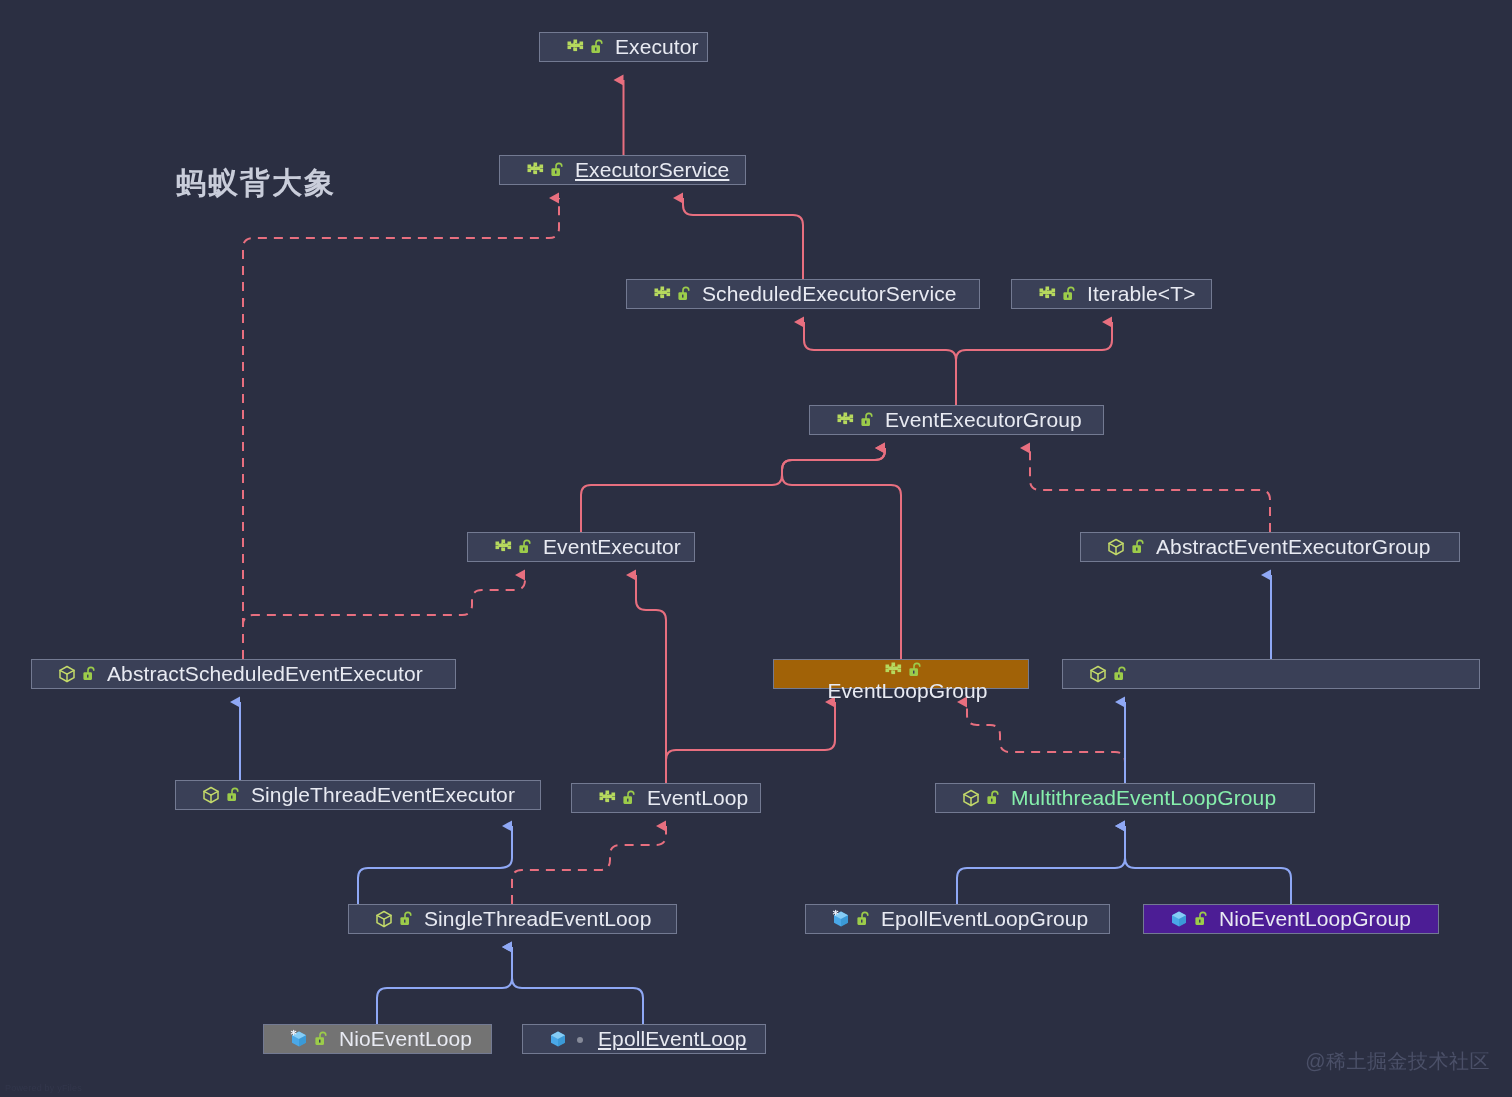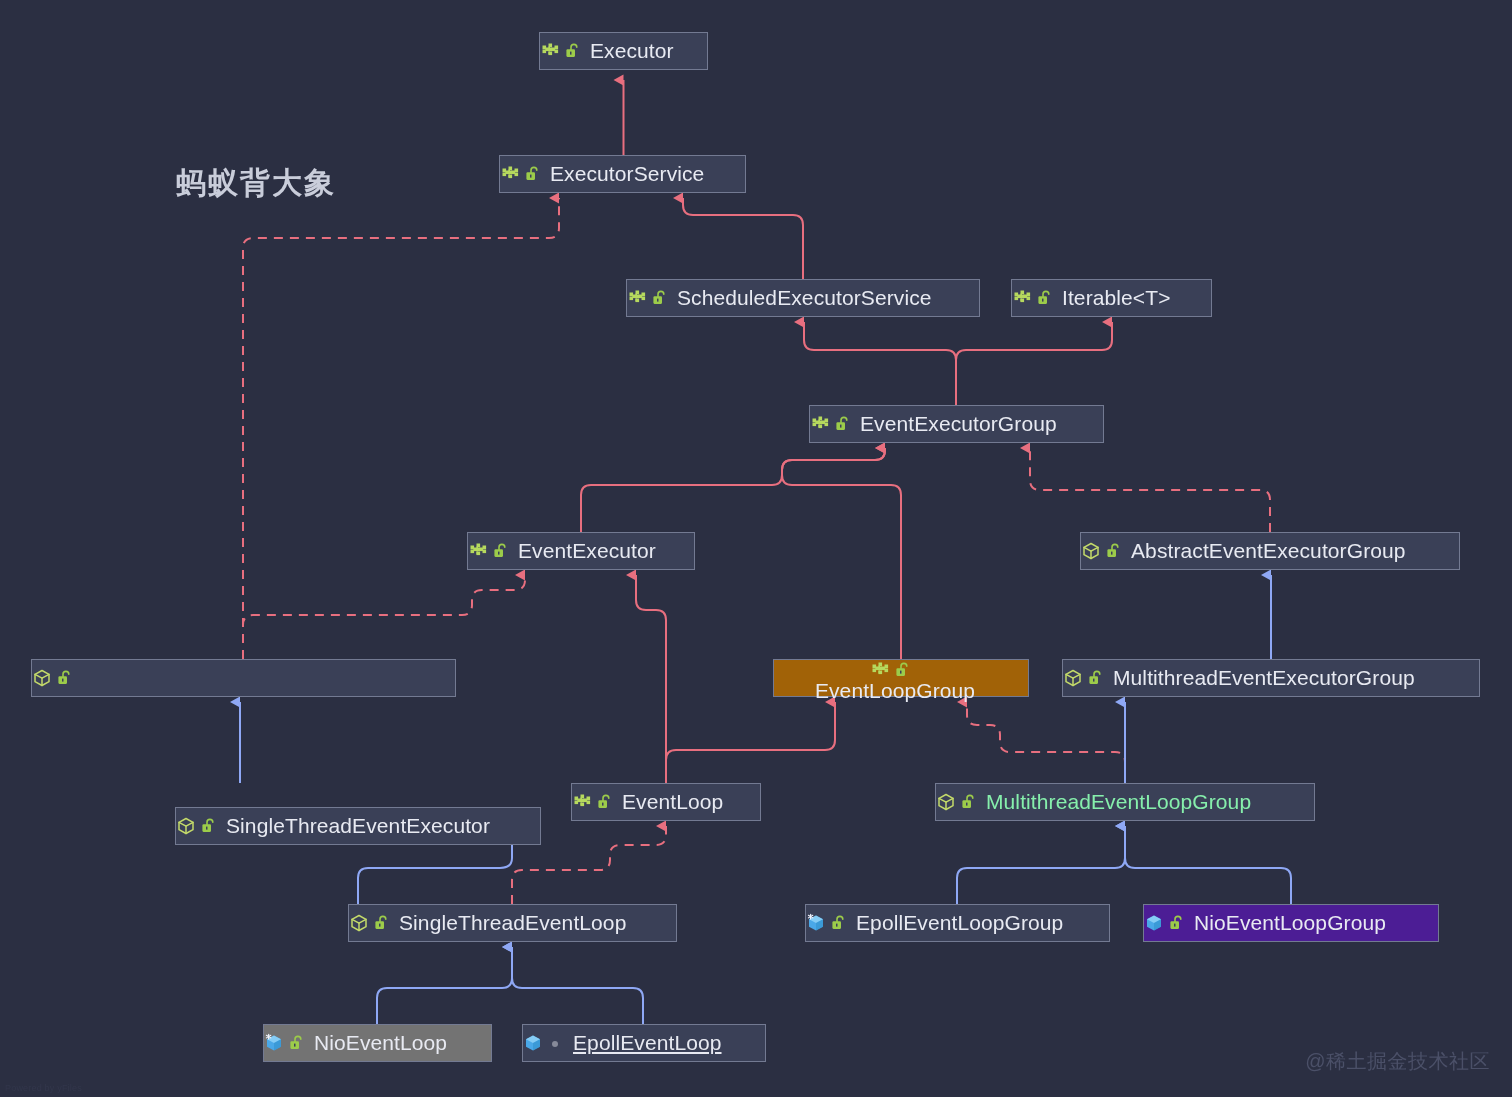--- a/index.html
+++ b/index.html
@@ -21,22 +21,22 @@
     left: 0; top: 0;
     width: 1512px;
     height: 1097px;
     pointer-events: none;
   }
   .node {
     position: absolute;
     box-sizing: border-box;
     display: flex;
     align-items: center;
-    height: 38px;
-    padding: 0 12px 0 0;
+    height: 30px;
+    padding: 0 12px 0 25px;
     background: #3a4057;
     border: 1px solid #737a92;
     color: #e8eaf2;
     font-size: 21px;
     letter-spacing: 0.1px;
     white-space: nowrap;
     z-index: 5;
   }
   .node .icons {
     display: flex;
@@ -140,21 +140,21 @@
             <rect x="8.4" y="10.5" width="1.6" height="3" fill="#b6d95e"></rect>
           </svg>
           <svg width="15" height="16" viewBox="0 0 15 16" class="ico">
             <path d="M 6 6.5 L 6 4.3 A 2.9 2.9 0 0 1 11.8 4.3" fill="none" stroke="#9ccc4a" stroke-width="1.6" stroke-linecap="round"></path>
             <rect x="1.4" y="6.3" width="8.6" height="7.6" rx="1.1" fill="#9ccc4a"></rect>
             <rect x="5" y="8.6" width="1.5" height="3" fill="#3a4057"></rect>
           </svg>
         </span>
         <span class="label">Executor</span>
       </div>
-      <div class="node" style="left: 499px; top: 155px; width: 247px; background: rgb(58, 64, 87); border-color: rgb(115, 122, 146); color: rgb(232, 234, 242);">
+      <div class="node" style="left: 499px; top: 155px; width: 247px; background: rgb(58, 64, 87); border-color: rgb(115, 122, 146); color: rgb(232, 234, 242); text-decoration: underline;">
         <span class="icons">
           <svg width="20" height="20" viewBox="0 0 20 20" class="ico">
             <rect x="2.5" y="4.5" width="3.6" height="3.6" fill="#b6d95e"></rect>
             <rect x="2.5" y="8.5" width="3.6" height="3.6" fill="#b6d95e"></rect>
             <rect x="5.5" y="6.5" width="3.6" height="3.6" fill="#b6d95e"></rect>
             <rect x="8.5" y="2.5" width="3.6" height="3.6" fill="#b6d95e"></rect>
             <rect x="8.5" y="6.5" width="3.6" height="3.6" fill="#b6d95e"></rect>
             <rect x="8.5" y="10.5" width="3.6" height="3.6" fill="#b6d95e"></rect>
             <rect x="11.5" y="6.5" width="3.6" height="3.6" fill="#b6d95e"></rect>
             <rect x="14.5" y="4.5" width="3.6" height="3.6" fill="#b6d95e"></rect>
@@ -297,20 +297,21 @@
               <path d="M 3 6.3 L 10 10.1 L 17 6.3"></path>
               <path d="M 10 10.1 L 10 17.5"></path>
             </g>
           </svg>
           <svg width="15" height="16" viewBox="0 0 15 16" class="ico">
             <path d="M 6 6.5 L 6 4.3 A 2.9 2.9 0 0 1 11.8 4.3" fill="none" stroke="#9ccc4a" stroke-width="1.6" stroke-linecap="round"></path>
             <rect x="1.4" y="6.3" width="8.6" height="7.6" rx="1.1" fill="#9ccc4a"></rect>
             <rect x="5" y="8.6" width="1.5" height="3" fill="#3a4057"></rect>
           </svg>
         </span>
+        <span class="label">AbstractScheduledEventExecutor</span>
       </div>
       <div class="node" style="left: 773px; top: 659px; width: 256px; background: #a16207; border-color: rgb(115, 122, 146); color: rgb(232, 234, 242); flex-direction: column;">
         <span class="icons">
           <svg width="20" height="20" viewBox="0 0 20 20" class="ico">
             <rect x="2.5" y="4.5" width="3.6" height="3.6" fill="#b6d95e"></rect>
             <rect x="2.5" y="8.5" width="3.6" height="3.6" fill="#b6d95e"></rect>
             <rect x="5.5" y="6.5" width="3.6" height="3.6" fill="#b6d95e"></rect>
             <rect x="8.5" y="2.5" width="3.6" height="3.6" fill="#b6d95e"></rect>
             <rect x="8.5" y="6.5" width="3.6" height="3.6" fill="#b6d95e"></rect>
             <rect x="8.5" y="10.5" width="3.6" height="3.6" fill="#b6d95e"></rect>
@@ -338,23 +339,22 @@
               <path d="M 3 6.3 L 10 10.1 L 17 6.3"></path>
               <path d="M 10 10.1 L 10 17.5"></path>
             </g>
           </svg>
           <svg width="15" height="16" viewBox="0 0 15 16" class="ico">
             <path d="M 6 6.5 L 6 4.3 A 2.9 2.9 0 0 1 11.8 4.3" fill="none" stroke="#9ccc4a" stroke-width="1.6" stroke-linecap="round"></path>
             <rect x="1.4" y="6.3" width="8.6" height="7.6" rx="1.1" fill="#9ccc4a"></rect>
             <rect x="5" y="8.6" width="1.5" height="3" fill="#3a4057"></rect>
           </svg>
         </span>
-        <span class="label">MultithreadEventExecutorGroup</span>
-      </div>
-      <div class="node" style="left: 175px; top: 807px; width: 366px; background: rgb(58, 64, 87); border-color: rgb(115, 122, 146); color: rgb(232, 234, 242);">
+      </div>
+      <div class="node" style="left: 175px; top: 780px; width: 366px; background: rgb(58, 64, 87); border-color: rgb(115, 122, 146); color: rgb(232, 234, 242);">
         <span class="icons">
           <svg width="20" height="20" viewBox="0 0 20 20" class="ico">
             <g fill="none" stroke="#c4da6a" stroke-width="1.5" stroke-linejoin="round" stroke-linecap="round">
               <path d="M 10 2.5 L 17 6.3 L 17 13.7 L 10 17.5 L 3 13.7 L 3 6.3 Z"></path>
               <path d="M 3 6.3 L 10 10.1 L 17 6.3"></path>
               <path d="M 10 10.1 L 10 17.5"></path>
             </g>
           </svg>
           <svg width="15" height="16" viewBox="0 0 15 16" class="ico">
             <path d="M 6 6.5 L 6 4.3 A 2.9 2.9 0 0 1 11.8 4.3" fill="none" stroke="#9ccc4a" stroke-width="1.6" stroke-linecap="round"></path>

